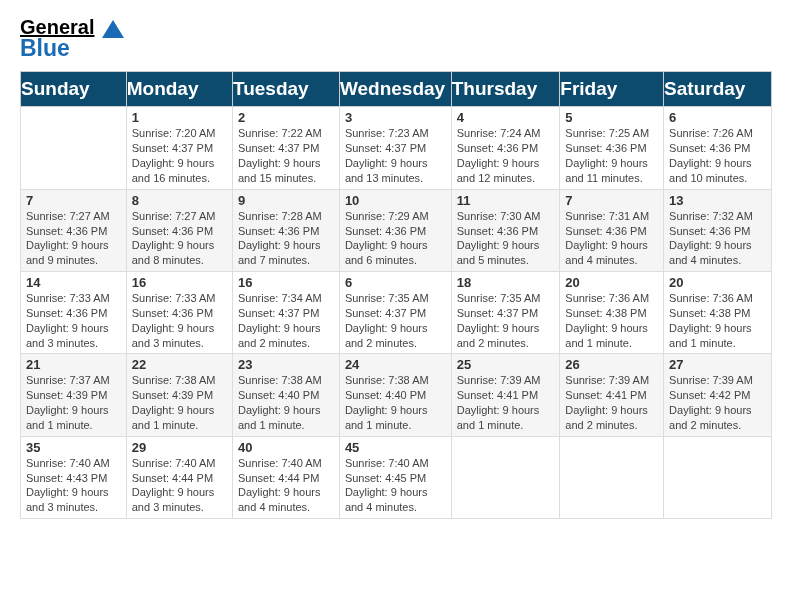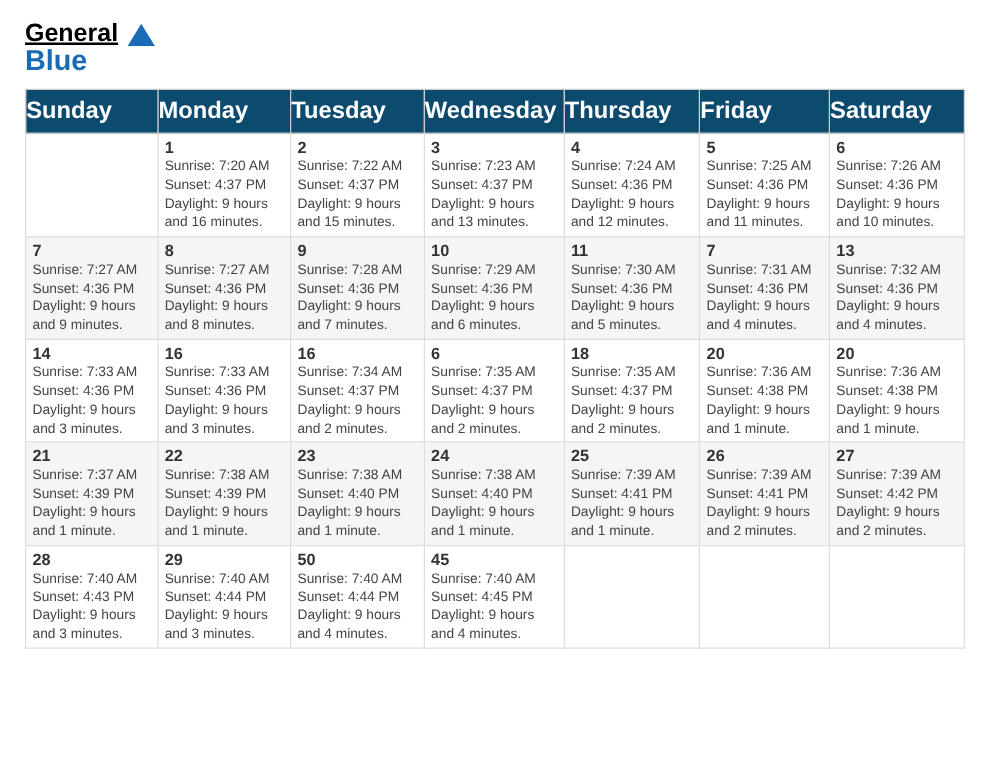--- a/index.html
+++ b/index.html
@@ -225,29 +225,29 @@
             <span class="day-num">26</span>
             <div class="cell-text">Sunrise: 7:39 AM<br>Sunset: 4:41 PM<br>Daylight: 9 hours<br>and 2 minutes.</div>
           </td>
           <td>
             <span class="day-num">27</span>
             <div class="cell-text">Sunrise: 7:39 AM<br>Sunset: 4:42 PM<br>Daylight: 9 hours<br>and 2 minutes.</div>
           </td>
         </tr>
         <tr>
           <td>
-            <span class="day-num">28</span>
+            <span class="day-num">35</span>
             <div class="cell-text">Sunrise: 7:40 AM<br>Sunset: 4:43 PM<br>Daylight: 9 hours<br>and 3 minutes.</div>
           </td>
           <td>
             <span class="day-num">29</span>
             <div class="cell-text">Sunrise: 7:40 AM<br>Sunset: 4:44 PM<br>Daylight: 9 hours<br>and 3 minutes.</div>
           </td>
           <td>
-            <span class="day-num">50</span>
+            <span class="day-num">40</span>
             <div class="cell-text">Sunrise: 7:40 AM<br>Sunset: 4:44 PM<br>Daylight: 9 hours<br>and 4 minutes.</div>
           </td>
           <td>
             <span class="day-num">45</span>
             <div class="cell-text">Sunrise: 7:40 AM<br>Sunset: 4:45 PM<br>Daylight: 9 hours<br>and 4 minutes.</div>
           </td>
           <td class="empty-cell"></td>
           <td class="empty-cell"></td>
           <td class="empty-cell"></td>
         </tr>

